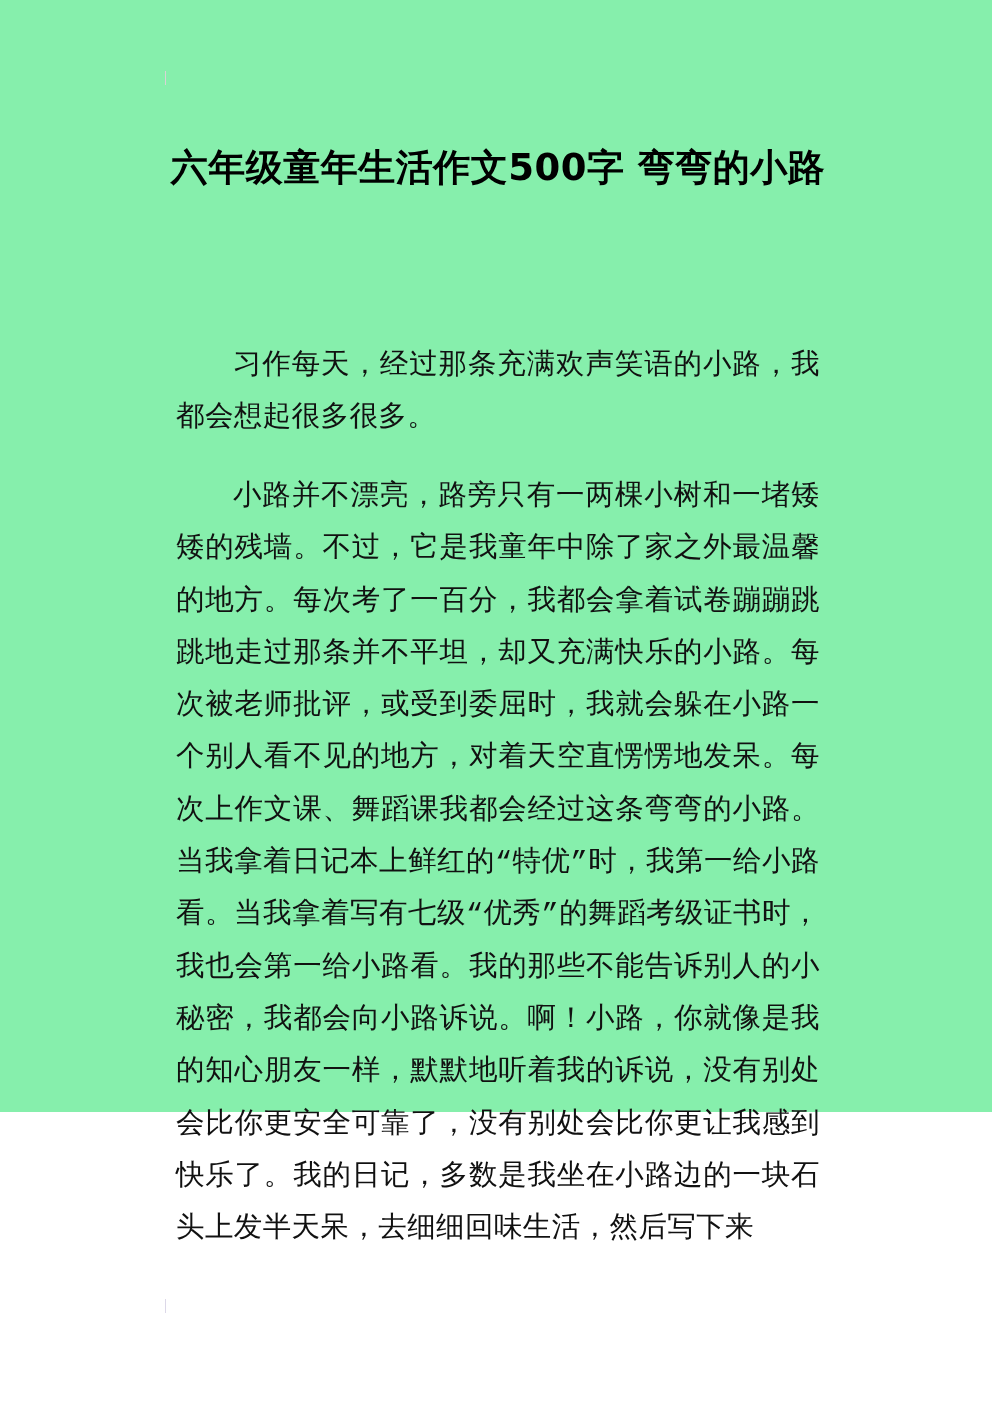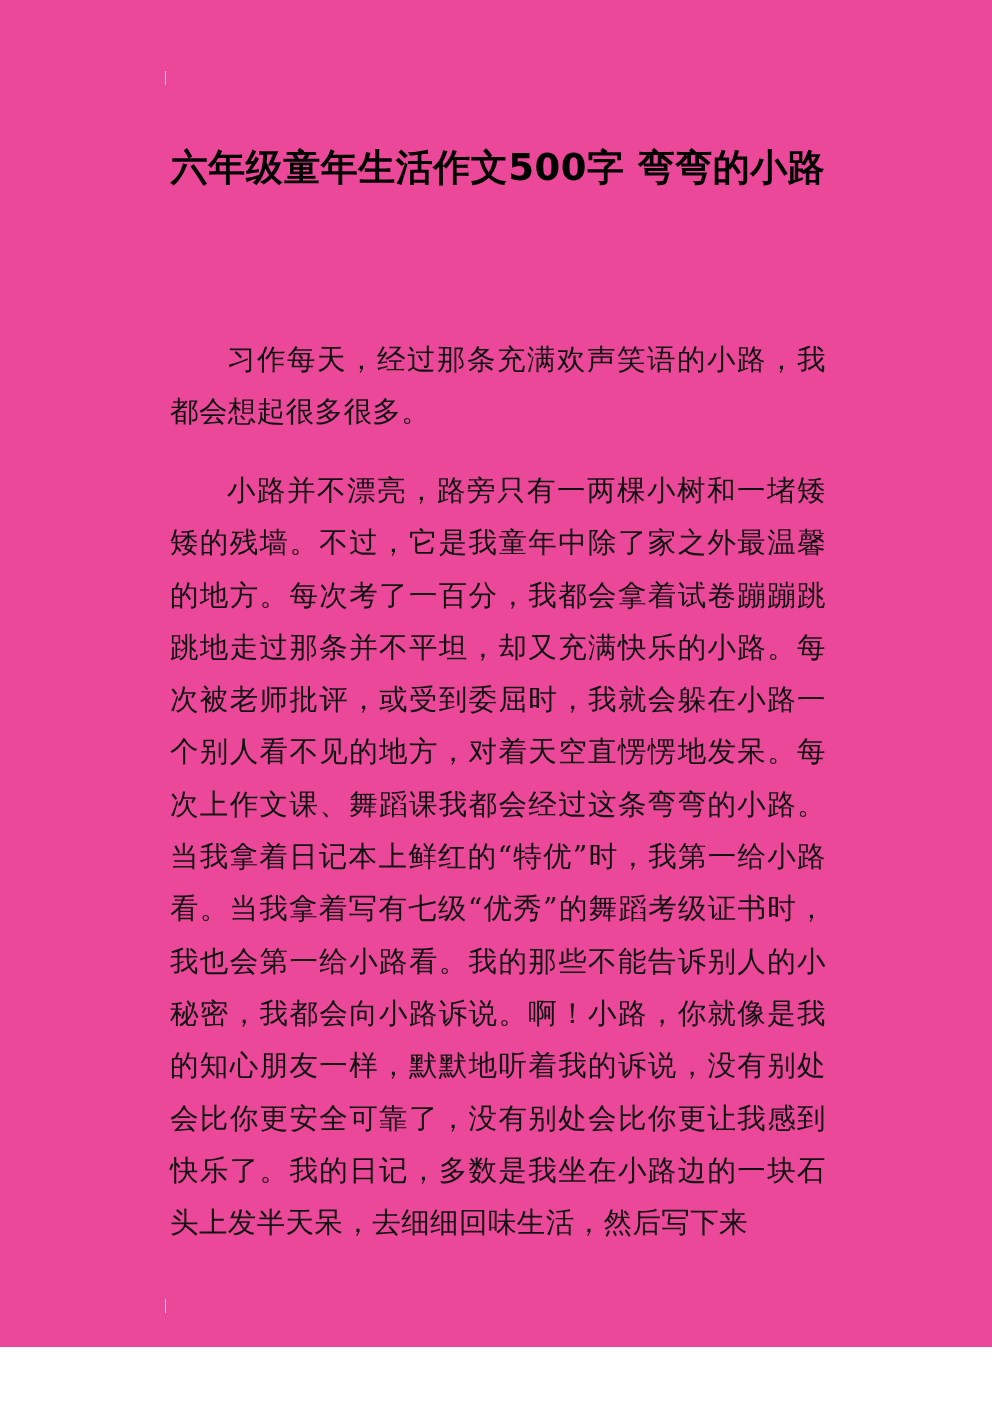--- a/index.html
+++ b/index.html
@@ -11,22 +11,22 @@
       width: 992px;
       height: 1403px;
       position: relative;
       overflow: hidden;
       font-family: "DejaVu Serif", "Liberation Serif", serif;
       color: #111111;
     }
     .page {
       position: absolute;
       left: 0; top: 0;
-      width: 992px; height: 1347px;
-      background: #ec4899;
+      width: 992px; height: 1112px;
+      background: #86efac;
     }
     .corner-mark {
       position: absolute;
       width: 1px;
       height: 14px;
       background: #d8d4d4;
     }
     .corner-top { left: 165px; top: 71px; }
     .corner-bottom { left: 165px; top: 1299px; background: #dcd8e8; }
     .title {
@@ -47,22 +47,23 @@
       left: 166px;
       width: 664px;
       font-size: 28.5px;
       line-height: 52.3px;
       text-align: justify;
       text-justify: inter-character;
       letter-spacing: 0.4px;
       color: #111111;
     }
     .para {
-      margin: 4px;
+      margin: 10px;
       text-indent: 2em;
+      font-family: Liberation Mono, monospace;
     }
     .p1 { top: 330px; }
     .p2 { top: 461px; }
   </style>
 </head>
 <body>
 
 <div class="page">
   <div class="corner-mark corner-top"></div>
 

